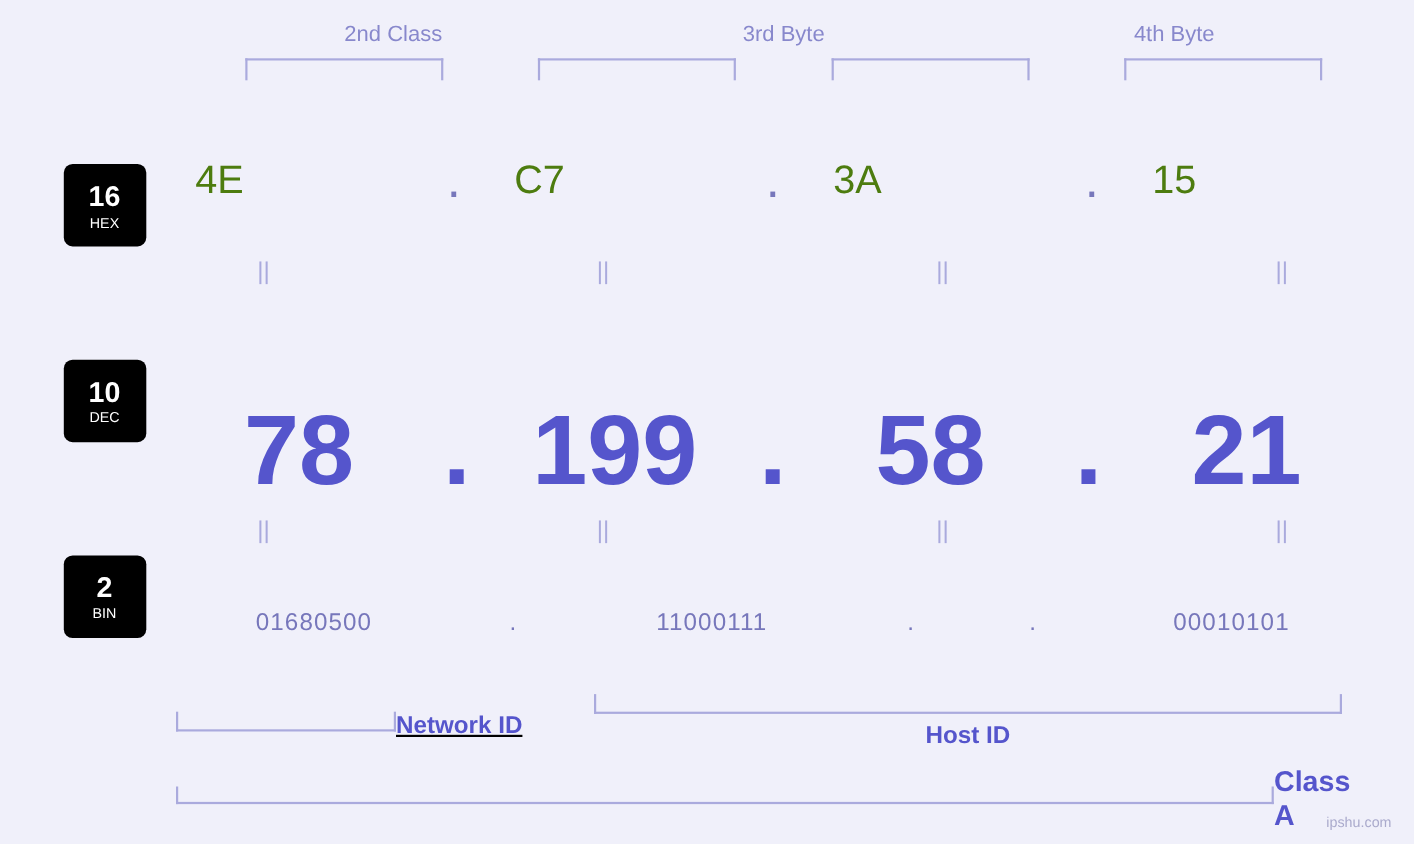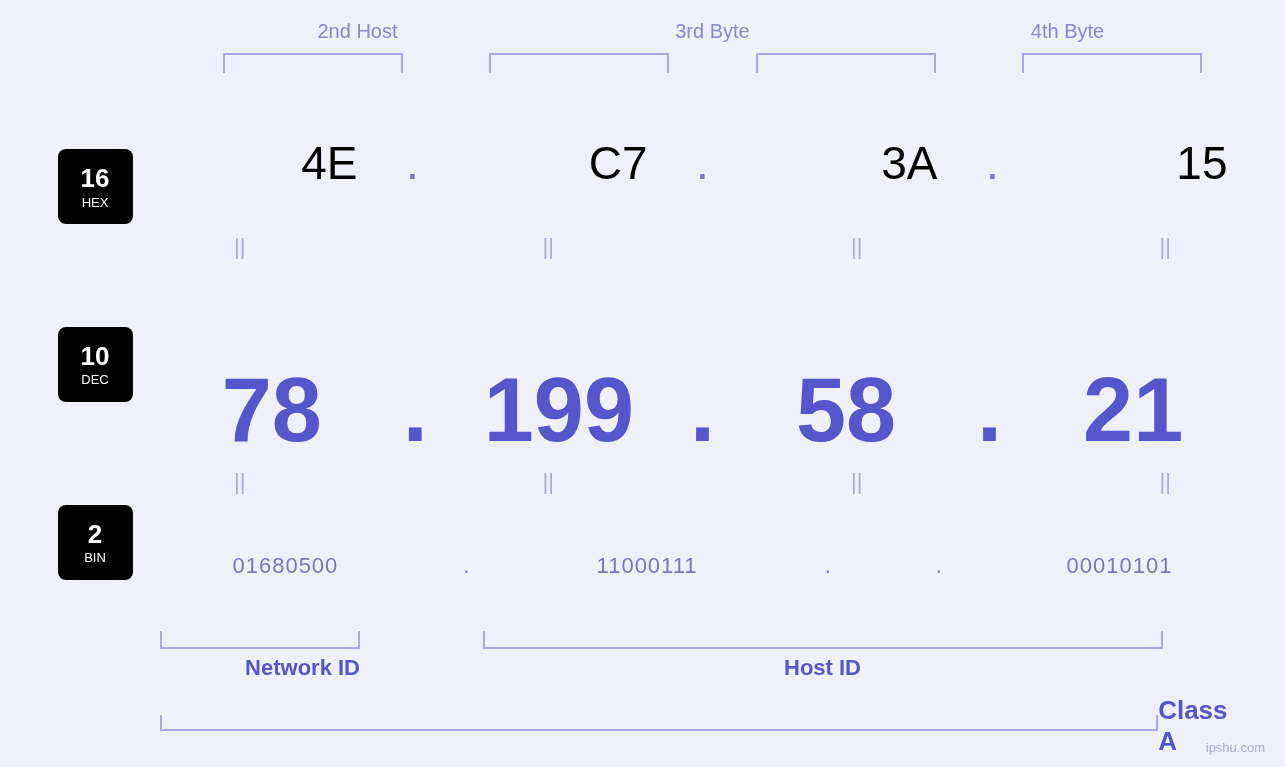--- a/index.html
+++ b/index.html
@@ -116,24 +116,24 @@
 
     .sep-symbol {
       color: #aaaadd;
       font-size: 22px;
       width: 50px;
       text-align: center;
     }
 
     
     .val-hex {
-      color: #000000;
-      font-size: 46px;
+      color: #4d7c0f;
+      font-size: 36px;
       width: 180px;
-      text-align: right;
+      text-align: left;
     }
 
     .val-dec {
       color: #5555cc;
       font-size: 90px;
       font-weight: bold;
       width: 200px;
       text-align: center;
     }
 
@@ -171,22 +171,22 @@
       display: flex;
       width: 100%;
     }
 
     .spacer-left {
       width: 120px;
     }
 
     .network-section {
       display: flex;
-      flex-direction: column;
-      align-items: flex-end;
+      align-items: center;
+      text-decoration: underline;
     }
 
     .host-section {
       display: flex;
       flex-direction: column;
       align-items: center;
       flex: 1;
     }
 
     .bottom-bracket {
@@ -258,21 +258,21 @@
     .row-bin { flex: 1; display: flex; align-items: center; justify-content: space-around; }
 
   </style>
 </head>
 <body>
 
 <div class="container">
 
   <div class="byte-labels">
     <div class="byte-labels-inner">
-      <div class="byte-label">2nd Host</div>
+      <div class="byte-label">2nd Class</div>
       <div class="byte-label">3rd Byte</div>
       <div class="byte-label">4th Byte</div>
     </div>
   </div>
 
   <div class="top-brackets">
     <div class="top-brackets-inner">
       <div class="bracket-box"></div>
       <div class="bracket-box"></div>
       <div class="bracket-box"></div>

